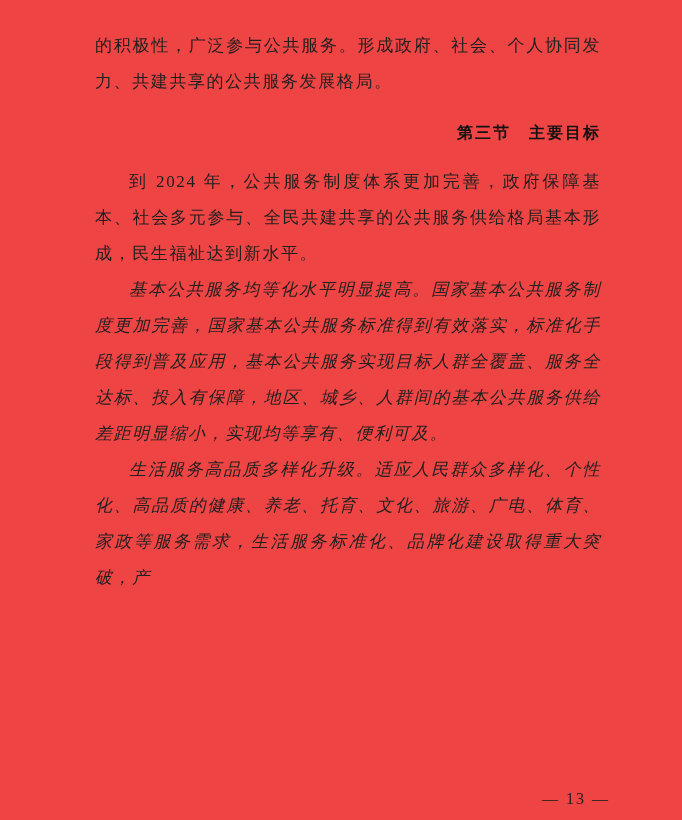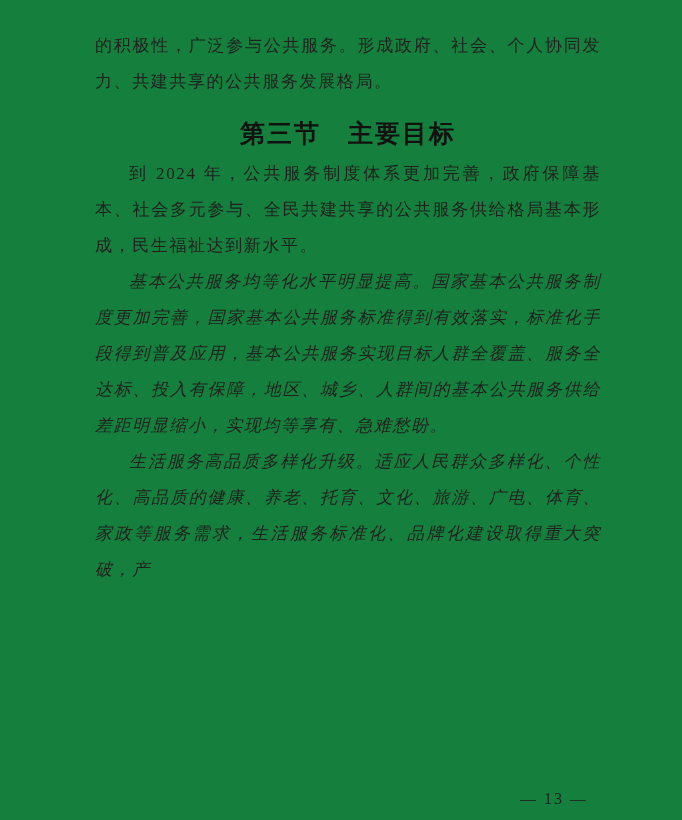--- a/index.html
+++ b/index.html
@@ -4,21 +4,21 @@
 <style>
   html, body {
     margin: 0;
     padding: 0;
     background: #ffffff;
   }
   .doc-page {
     position: relative;
     width: 682px;
     height: 820px;
-    background: #15803d;
+    background: #ef4444;
     color: #1f1f1f;
     font-family: "Liberation Serif", "DejaVu Serif", serif;
     overflow: hidden;
     box-sizing: border-box;
   }
   .content {
     position: absolute;
     top: 28px;
     left: 95px;
     width: 506px;
@@ -27,52 +27,52 @@
     margin: 0;
     font-size: 17px;
     line-height: 36px;
     letter-spacing: 1.6px;
     text-align: justify;
     text-justify: inter-character;
   }
   .indent { text-indent: 2em; }
   .kaiti { font-style: italic; }
   .section-heading {
-    margin: 15px 0 5px 0;
+    margin: 15px 0 13px 0;
     font-family: "Liberation Sans", "DejaVu Sans", sans-serif;
     font-weight: bold;
-    font-size: 25px;
+    font-size: 16px;
     line-height: 36px;
     letter-spacing: 2px;
-    text-align: center;
+    text-align: right;
     color: #111111;
   }
   .page-number {
     position: absolute;
-    right: 94px;
+    right: 72px;
     bottom: 12px;
     font-size: 16px;
     letter-spacing: 2px;
     color: #1f1f1f;
     font-family: "Liberation Serif", "DejaVu Serif", serif;
   }
 </style>
 </head>
 <body>
 
 <div class="doc-page">
   <div class="content">
 
     <p class="para">的积极性，广泛参与公共服务。形成政府、社会、个人协同发力、共建共享的公共服务发展格局。</p>
 
     <h2 class="section-heading">第三节　主要目标</h2>
 
     <p class="para indent">到 2024 年，公共服务制度体系更加完善，政府保障基本、社会多元参与、全民共建共享的公共服务供给格局基本形成，民生福祉达到新水平。</p>
 
-    <p class="para indent kaiti">基本公共服务均等化水平明显提高。国家基本公共服务制度更加完善，国家基本公共服务标准得到有效落实，标准化手段得到普及应用，基本公共服务实现目标人群全覆盖、服务全达标、投入有保障，地区、城乡、人群间的基本公共服务供给差距明显缩小，实现均等享有、急难愁盼。</p>
+    <p class="para indent kaiti">基本公共服务均等化水平明显提高。国家基本公共服务制度更加完善，国家基本公共服务标准得到有效落实，标准化手段得到普及应用，基本公共服务实现目标人群全覆盖、服务全达标、投入有保障，地区、城乡、人群间的基本公共服务供给差距明显缩小，实现均等享有、便利可及。</p>
 
 
     <p class="para indent kaiti">生活服务高品质多样化升级。适应人民群众多样化、个性化、高品质的健康、养老、托育、文化、旅游、广电、体育、家政等服务需求，生活服务标准化、品牌化建设取得重大突破，产</p>
 
   </div>
 
   <div class="page-number">— 13 —</div>
 </div>
 
 </body></html>

